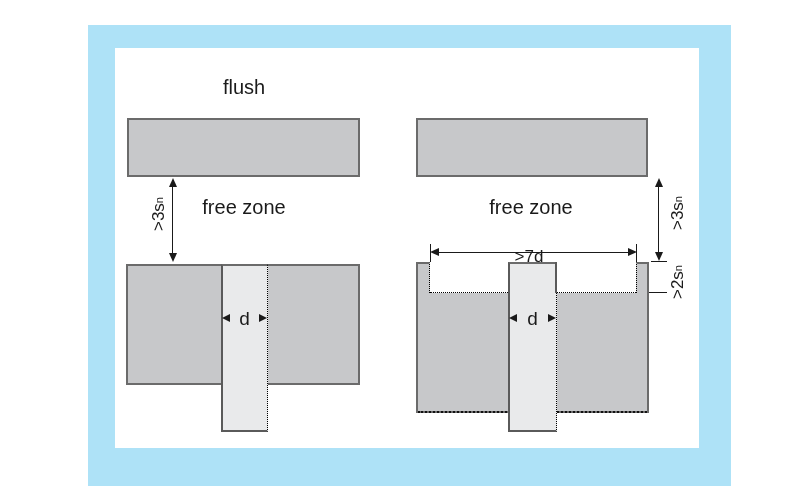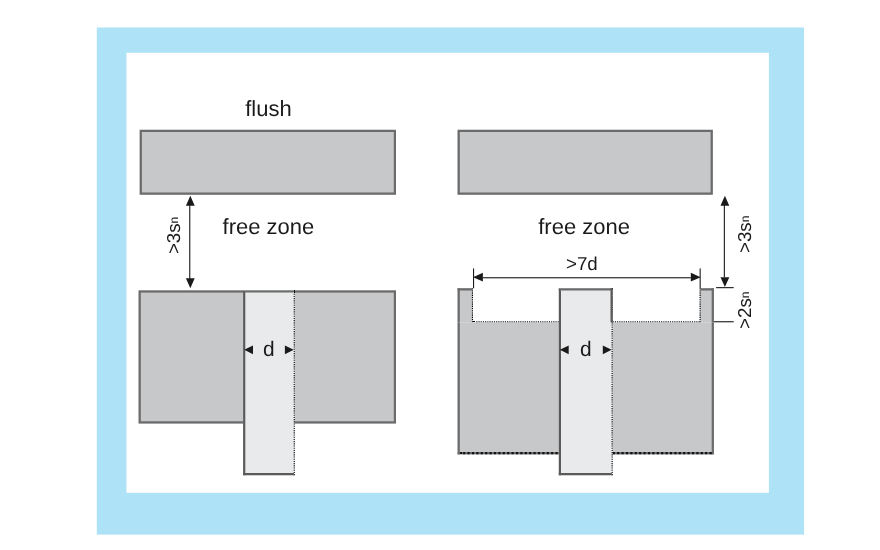--- a/index.html
+++ b/index.html
@@ -43,21 +43,21 @@
   .darr-r{width:0;height:0;border-top:4px solid transparent;border-bottom:4px solid transparent;border-left:8px solid var(--ink);}
   .dotted-h{height:0;border-top:1px dotted #000;}
 </style>
 </head>
 <body>
 
 <div class="canvas">
   <div class="frame"></div>
   <div class="inner"></div>
 
-  <div class="abs title" style="left:164px;top:88px;">flush</div>
+  <div class="abs title" style="left:164px;top:76px;">flush</div>
 
   <div class="abs plate" style="left:127px;top:118px;width:233px;height:59px;"></div>
 
   <div class="abs arr arr-up" style="left:169px;top:178px;"></div>
   <div class="abs vline" style="left:172px;top:186px;height:68px;"></div>
   <div class="abs arr arr-down" style="left:169px;top:253px;"></div>
   <div class="abs vlabel" style="left:129px;top:204px;">
     <span>&gt;3s</span>
       <sub>n</sub>
   </div>
@@ -80,21 +80,21 @@
   <div class="abs arr arr-up" style="left:655px;top:178px;"></div>
   <div class="abs vline" style="left:658px;top:186px;height:66px;"></div>
   <div class="abs arr arr-down" style="left:655px;top:252px;"></div>
   <div class="abs vlabel" style="left:648px;top:203px;">
     <span>&gt;3s</span>
       <sub>n</sub>
   </div>
 
   <div class="abs zone-label" style="left:451px;top:196px;">free zone</div>
 
-  <div class="abs dimtext" style="left:469px;top:230px;width:120px;">&gt;7d</div>
+  <div class="abs dimtext" style="left:469px;top:247px;width:120px;">&gt;7d</div>
   <div class="abs arr arr-left" style="left:430px;top:248px;"></div>
   <div class="abs hline" style="left:439px;top:252px;width:189px;"></div>
   <div class="abs arr arr-right" style="left:628px;top:248px;"></div>
   <div class="abs vline" style="left:430px;top:244px;height:18px;"></div>
   <div class="abs vline" style="left:636px;top:244px;height:18px;"></div>
 
   <div class="abs block" style="left:416px;top:262px;width:14px;height:31px;
        border-top:2px solid var(--block-border);border-left:2px solid var(--block-border);border-right:1px dotted #000;"></div>
   <div class="abs block" style="left:636px;top:262px;width:13px;height:31px;
        border-top:2px solid var(--block-border);border-right:2px solid var(--block-border);border-left:1px dotted #000;"></div>

